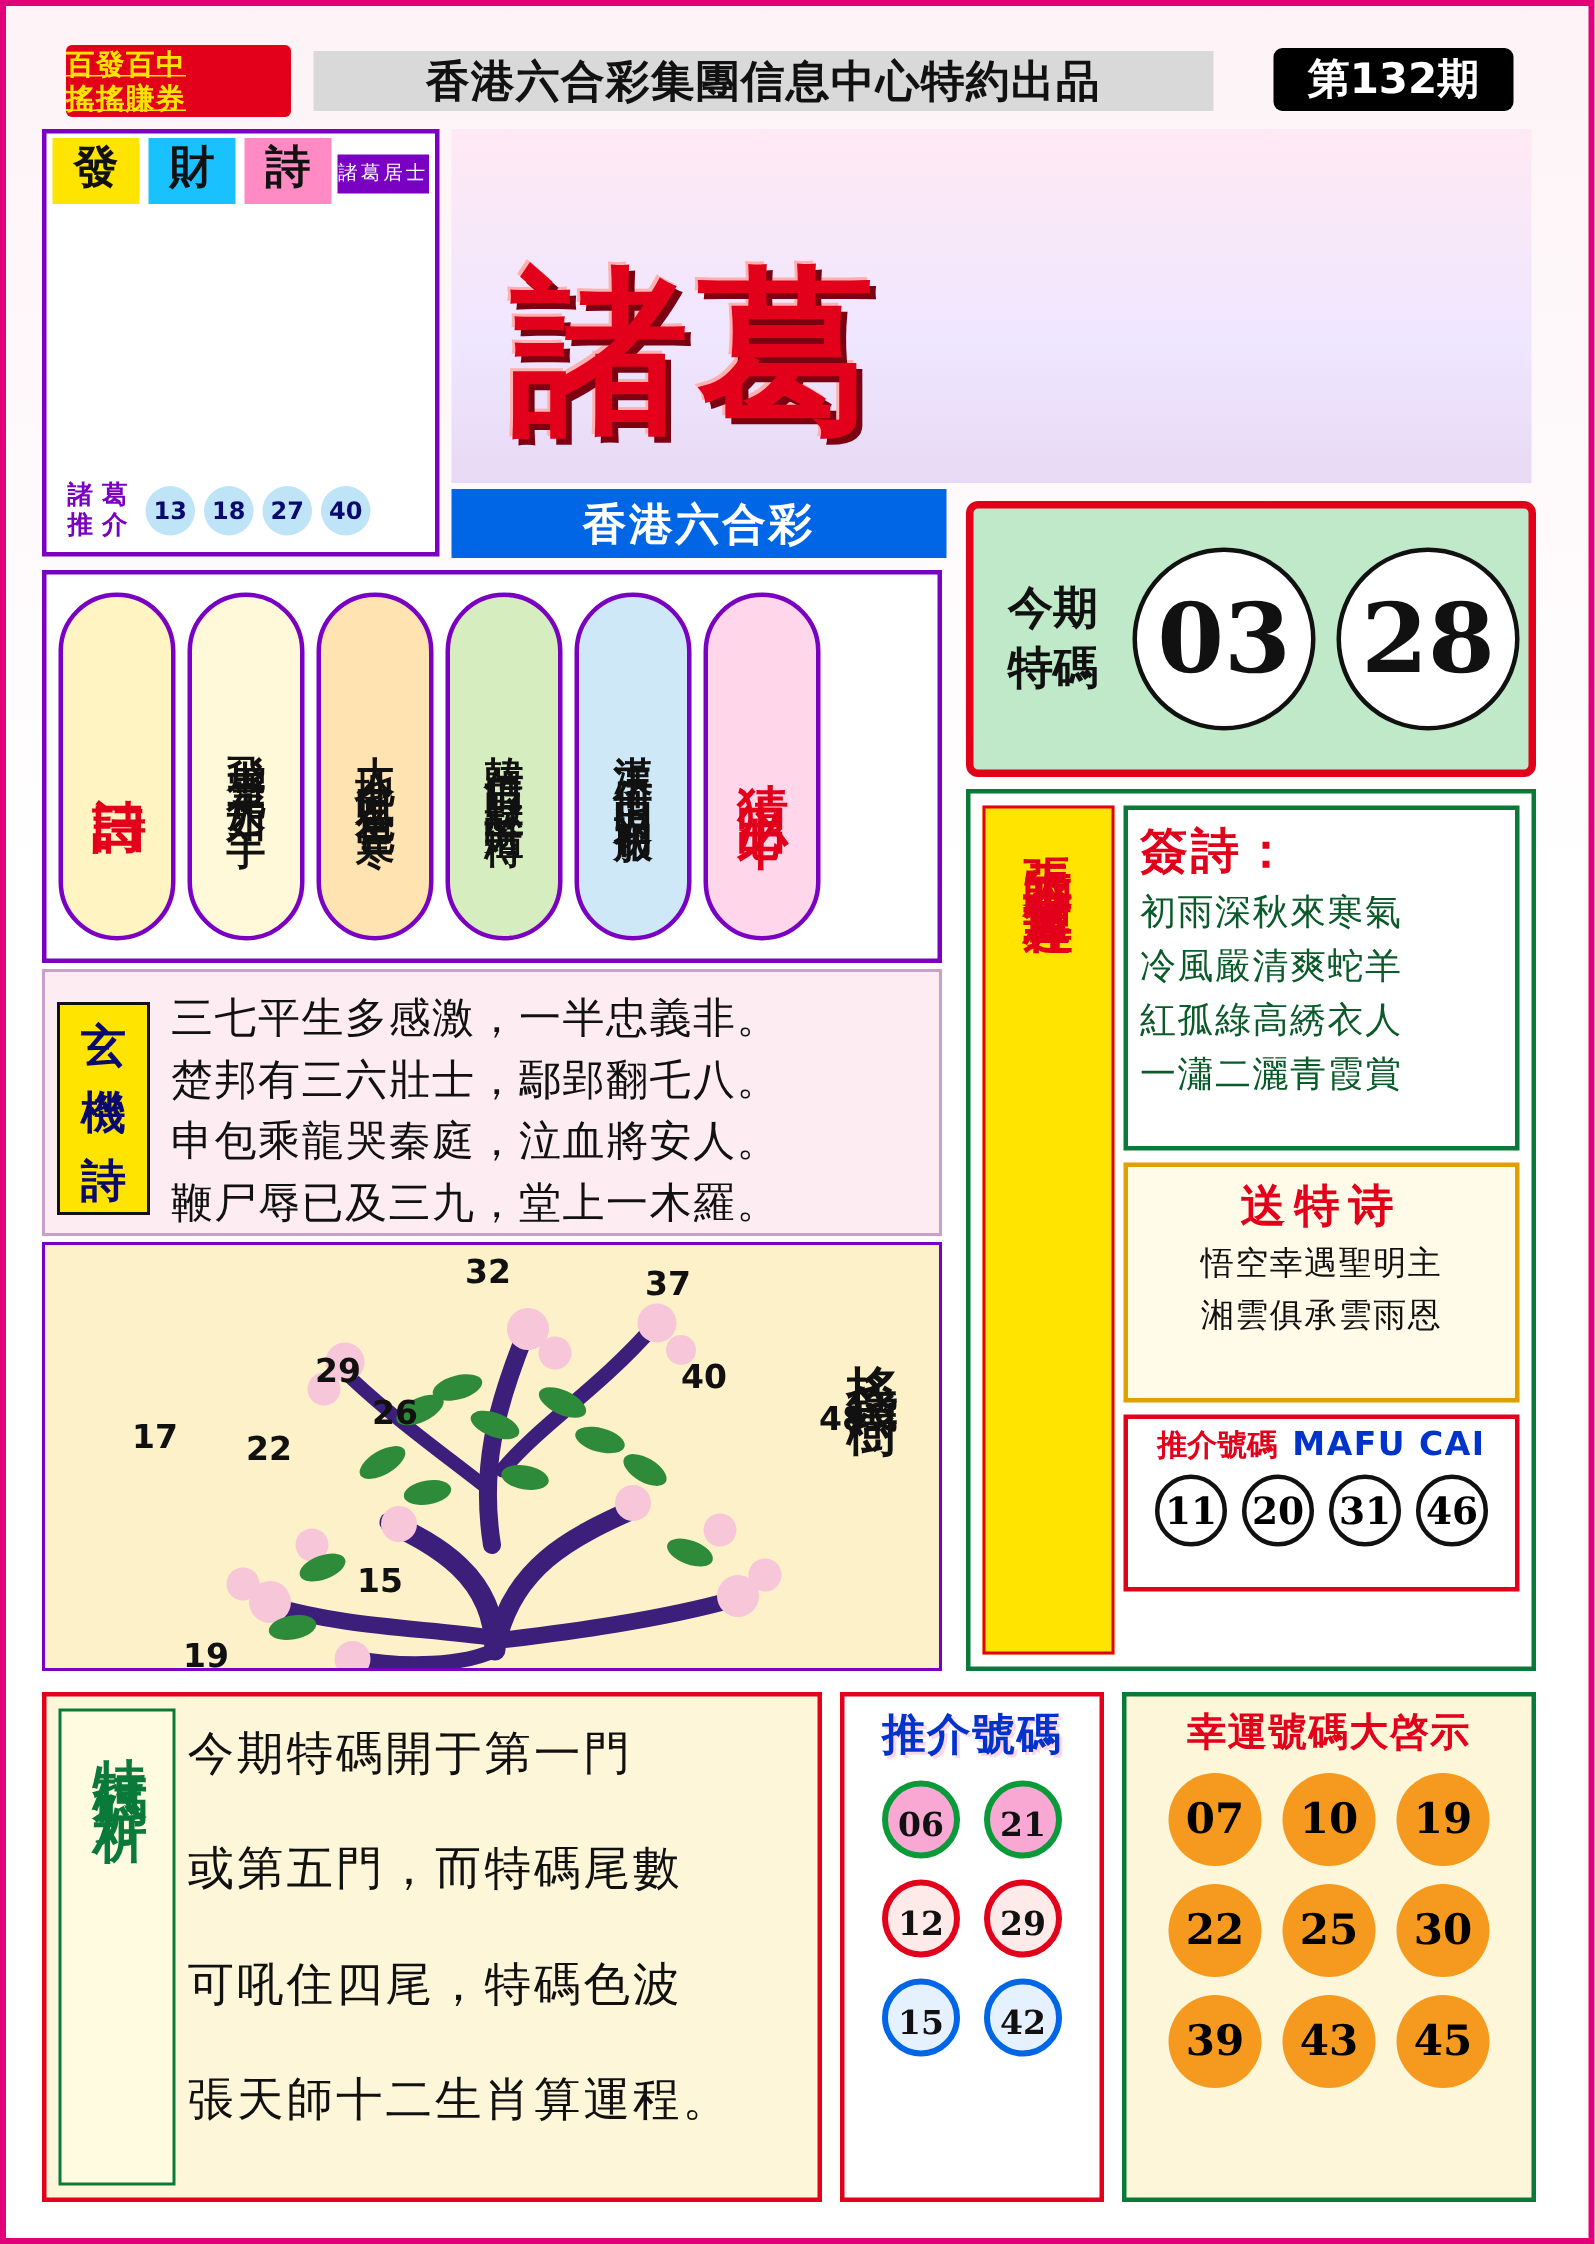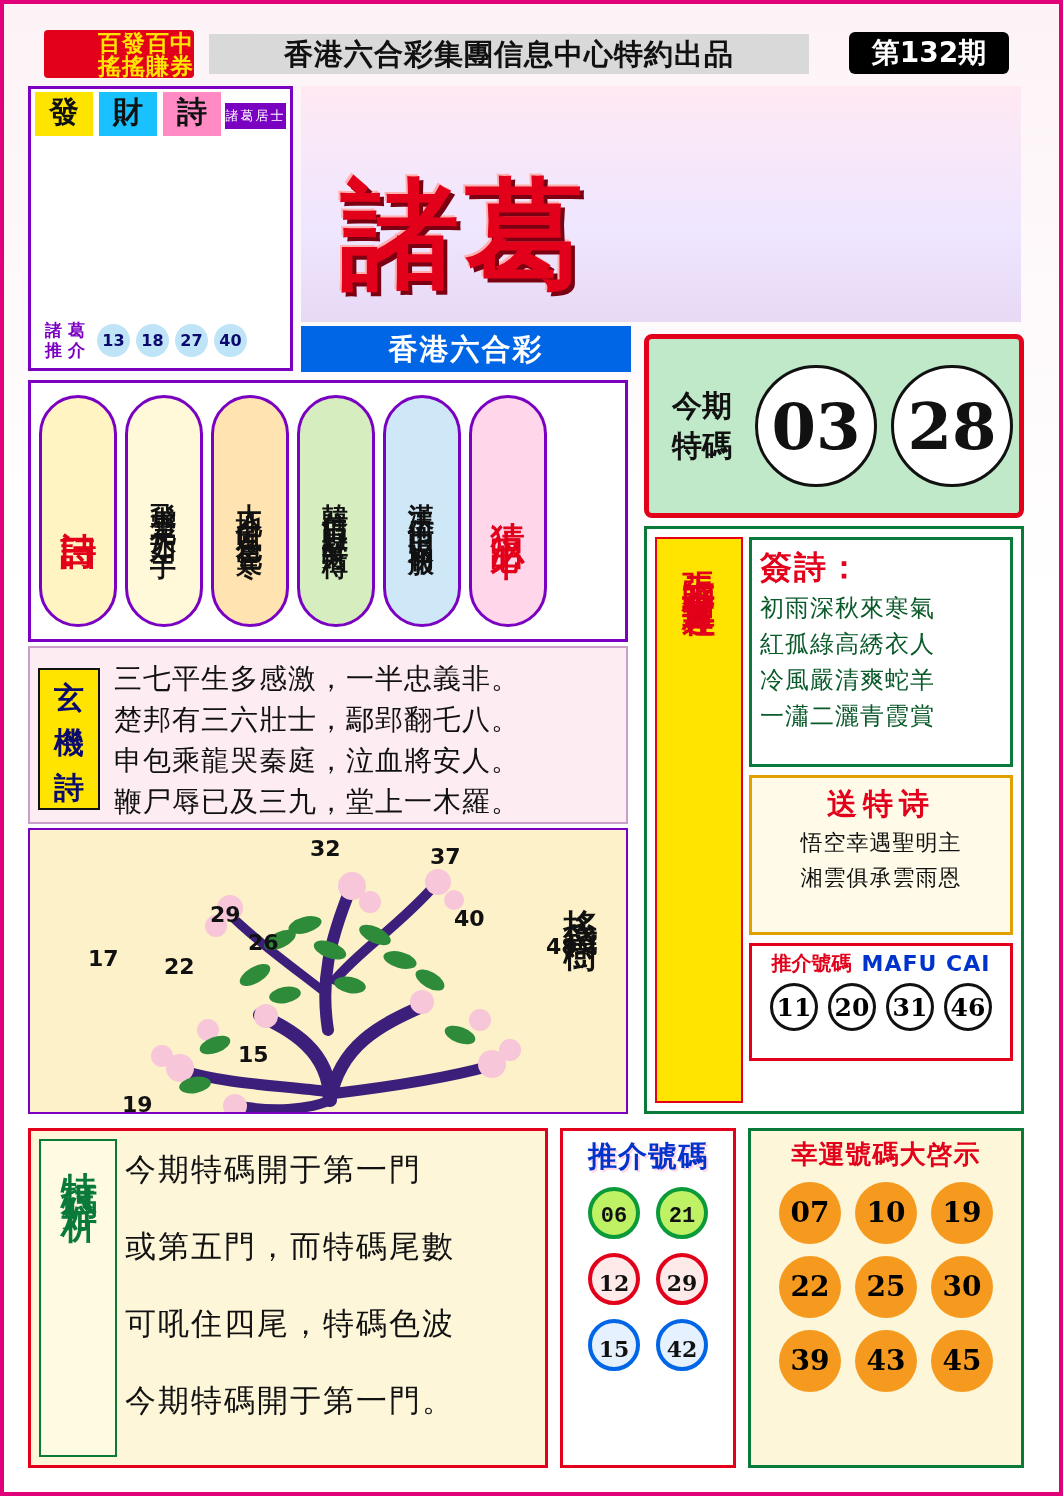--- a/index.html
+++ b/index.html
@@ -13,23 +13,23 @@
   }
   .page {
     position:absolute; left:0; top:0; width:1063px; height:1496px;
     background:linear-gradient(180deg,#fdf3f7 0%, #ffffff 40%);
     border:4px solid #e2007a;
   }
   
   .header { position:absolute; left:10px; top:8px; width:1035px; height:70px; }
   .logo {
     position:absolute; left:30px; top:18px; width:150px; height:48px;
-    background:#e2001a; color:#ffe400; font-weight:bold; font-size:23px;
-    text-align:right; line-height:23px; padding-top:2px;
-    border-radius:4px; letter-spacing:1px;
+    background:#e2001a; color:#ffe400; font-weight:bold; font-size:19px;
+    text-align:left; line-height:23px; padding-top:2px;
+    border-radius:4px; letter-spacing:1px;text-decoration:underline;
   }
   .hdr-title {
     position:absolute; left:195px; top:22px; width:600px; height:40px;
     background:#d9d9d9;
     color:#111; font-size:29px; font-weight:bold; text-align:center;
     line-height:40px; letter-spacing:1px;
   }
   .issue {
     position:absolute; left:835px; top:20px; width:160px; height:42px;
     background:#000; color:#fff; font-size:28px; font-weight:bold;
@@ -187,21 +187,21 @@
     letter-spacing:1px; padding-top:6px;
     text-shadow:2px 2px 0 #ffd6e8;
   }
   .rec-grid { display:flex; flex-wrap:wrap; justify-content:center; gap:14px 16px; margin-top:10px; }
   .rec-ball {
     width:52px; height:52px; font-size:22px; font-weight:bold; color:#111;
     text-align:center; line-height:52px; border-radius:50%;
     border:4px solid #111;
     font-family:"DejaVu Serif","Liberation Serif",serif;
   }
-  .g-green { border-color:#0a9a3a; background:#bef264;font-family:Liberation Mono, monospace; }
+  .g-green { border-color:#0a9a3a; background:#f9a8d4; }
   .g-red { border-color:#e2001a; background:#ffeaea; }
   .g-blue { border-color:#0066e6; background:#e6f1ff; }
   
   .lucky {
     position:absolute; left:744px; top:1124px; width:276px; height:340px;
     background:#fdf6d9; border:3px solid #0a7a3a;
   }
   .lk-title {
     text-align:center; font-size:26px; font-weight:bold; color:#e2001a;
     letter-spacing:1px; padding-top:6px;
@@ -347,22 +347,22 @@
   </div>
 
   <div class="rcol">
     <div class="zts">
       <span style="writing-mode:vertical-rl; text-orientation:upright; letter-spacing:4px;">張天師十二生肖算運程</span>
     </div>
     <div class="rc-right">
       <div class="qianshi">
         <div class="qs-title">簽詩：</div>
         <div class="qs-line">初雨深秋來寒氣</div>
+        <div class="qs-line">冷風嚴清爽蛇羊</div>
         <div class="qs-line">紅孤綠高綉衣人</div>
-        <div class="qs-line">冷風嚴清爽蛇羊</div>
         <div class="qs-line">一瀟二灑青霞賞</div>
       </div>
       <div class="songte">
         <div class="st-title">送特诗</div>
         <div class="st-line">悟空幸遇聖明主</div>
         <div class="st-line">湘雲俱承雲雨恩</div>
       </div>
       <div class="tuijie">
         <div class="tj-head">
           <span class="tj-cn">推介號碼</span>
@@ -379,21 +379,21 @@
   </div>
 
   <div class="analysis">
     <div class="an-label">
       <span style="writing-mode:vertical-rl; text-orientation:upright; letter-spacing:12px;">特碼分析</span>
     </div>
     <div class="an-text">
       <div>今期特碼開于第一門</div>
       <div>或第五門，而特碼尾數</div>
       <div>可吼住四尾，特碼色波</div>
-      <div>今期特碼開于第一門。</div>
+      <div>張天師十二生肖算運程。</div>
     </div>
   </div>
 
   <div class="recbox">
     <div class="rec-title">推介號碼</div>
     <div class="rec-grid">
       <div class="rec-ball g-green">06</div>
       <div class="rec-ball g-green">21</div>
       <div class="rec-ball g-red">12</div>
       <div class="rec-ball g-red">29</div>

